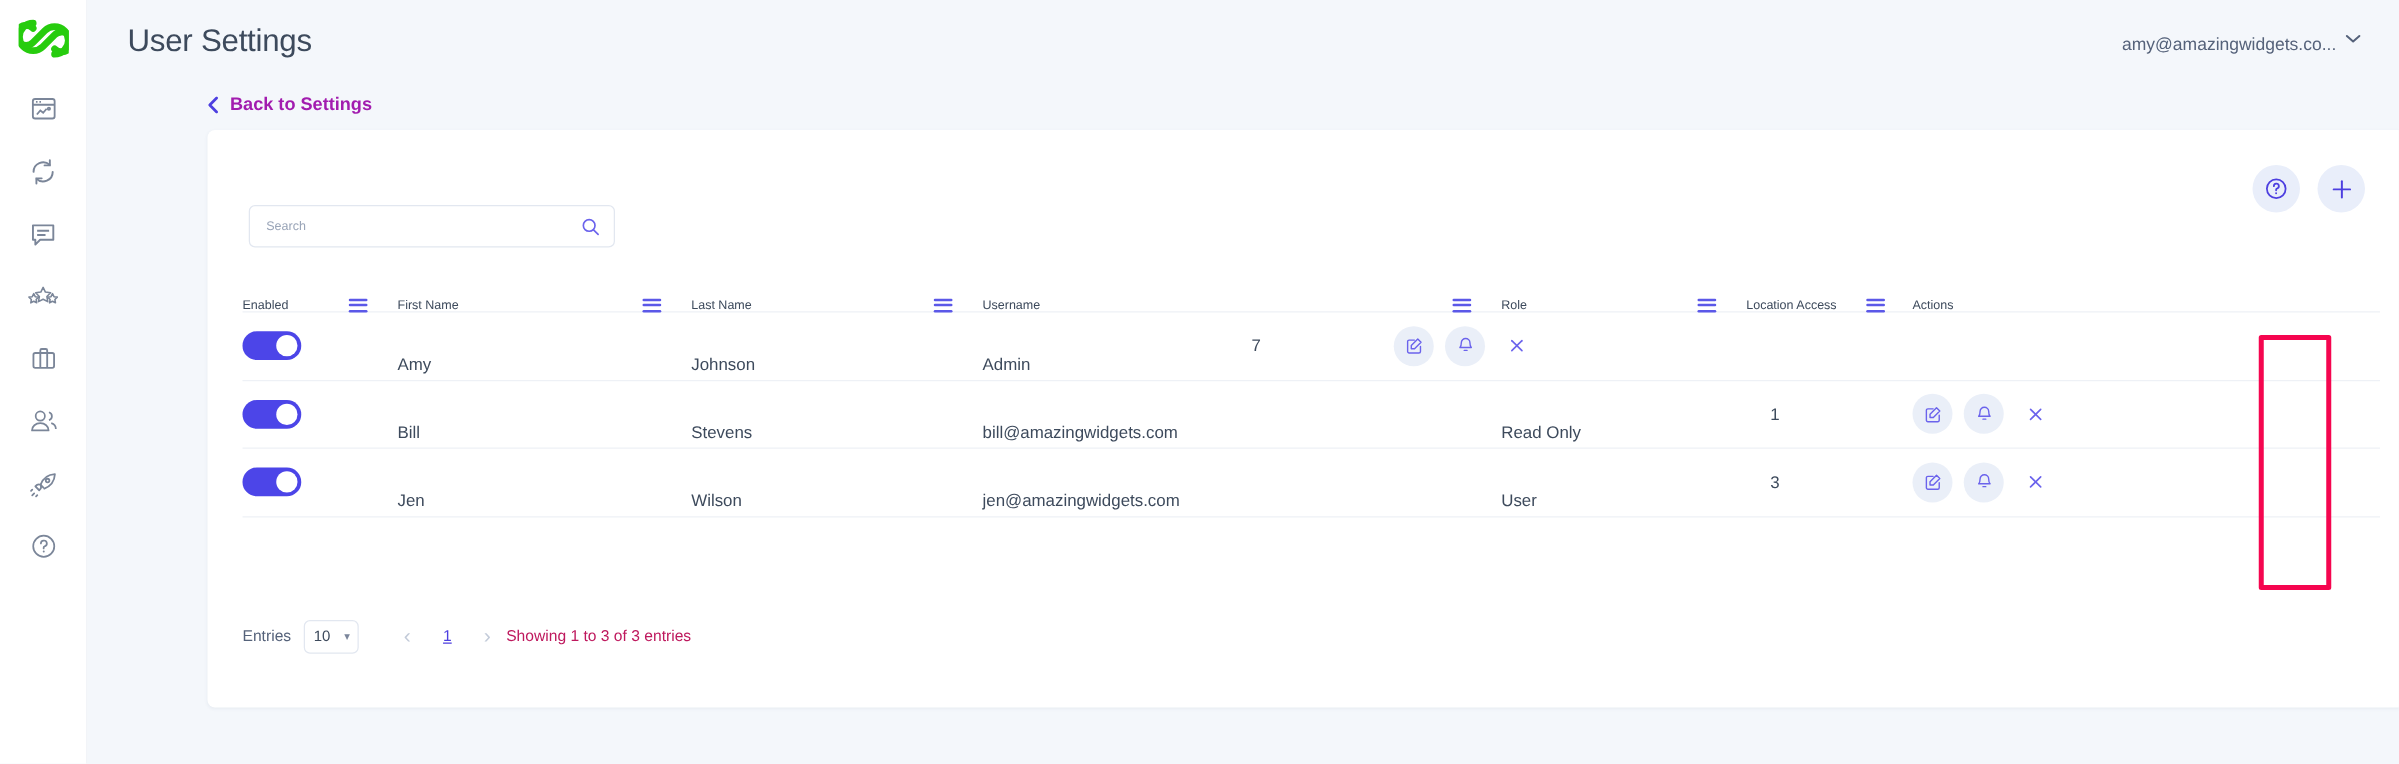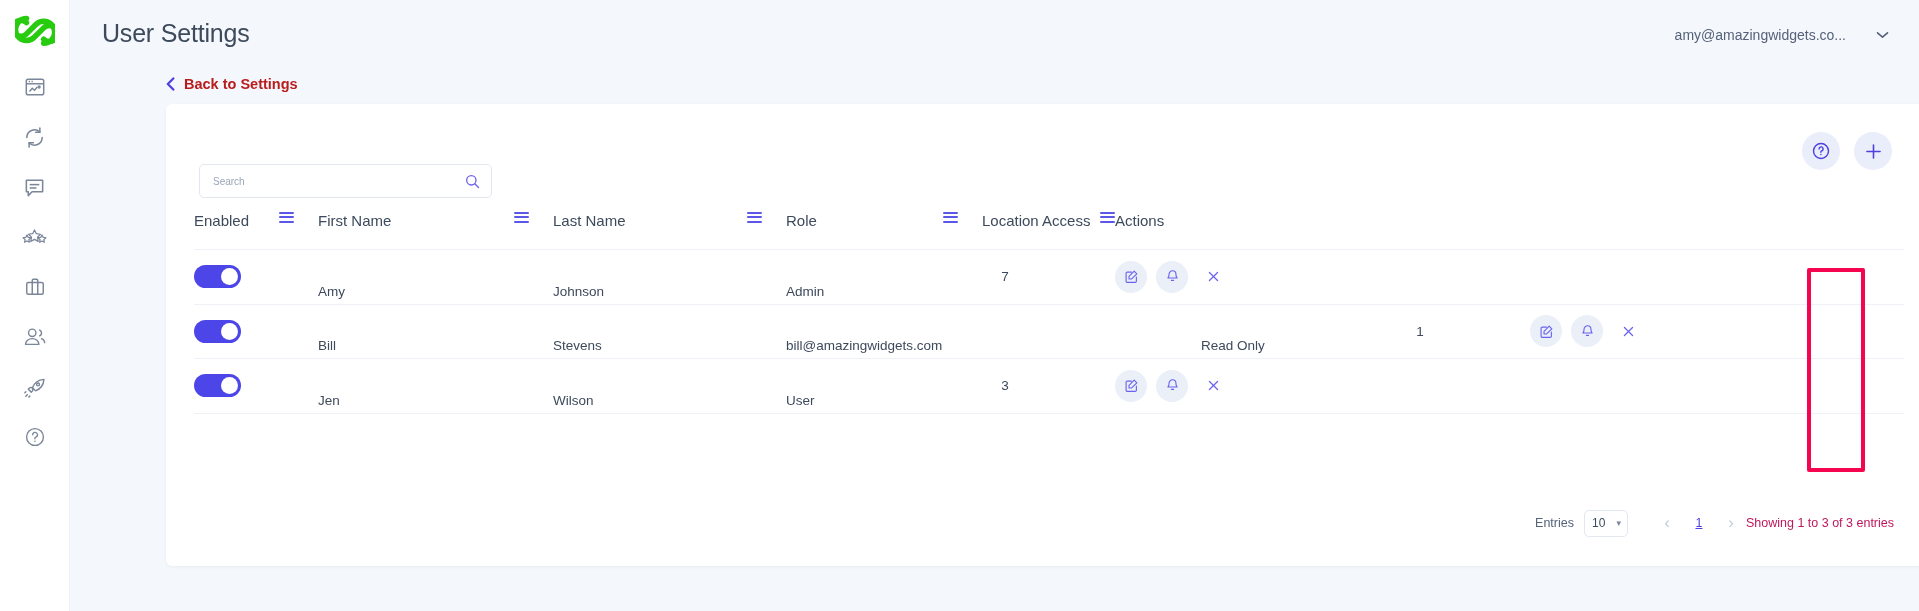--- a/index.html
+++ b/index.html
@@ -71,41 +71,41 @@
   }
   .page-title {
     font-size: 25px;
     color: #3d4a5c;
     font-weight: 400;
     letter-spacing: -0.2px;
     line-height: 30px;
   }
   .account {
     display: flex;
-    align-items: center;
-    gap: 30px;
+    align-items: flex-start;
+    gap: 7px;
     margin-top: 9px;
     cursor: pointer;
   }
   .account-email {
     font-size: 14px;
     color: #55627a;
   }
 
   .back-link {
     position: absolute;
     left: 96px;
     top: 76px;
     display: flex;
     align-items: center;
     gap: 9px;
     cursor: pointer;
   }
   .back-text {
-    color: #b91c1c;
+    color: #a21caf;
     font-size: 14.5px;
     font-weight: bold;
   }
 
   
   .card {
     position: absolute;
     left: 96px;
     top: 104px;
     width: 1766px;
@@ -164,24 +164,24 @@
     top: 108px;
     width: 1710px;
   }
   .thead {
     display: flex;
     align-items: center;
     height: 38px;
     border-bottom: 1px solid #eef1f6;
   }
   .th {
-    font-size: 15px;
+    font-size: 10px;
     color: #3d4a5c;
     display: flex;
-    align-items: flex-start;
+    align-items: flex-end;
     height: 38px;
   }
   .th-label { white-space: nowrap; }
   .grip {
     margin-left: auto;
     margin-right: 0;
     display: flex;
     flex-direction: column;
     gap: 2.5px;
     cursor: col-resize;
@@ -254,25 +254,25 @@
     justify-content: center;
     cursor: pointer;
   }
   .act-btn.plain { background: transparent; }
 
   
   .tfoot {
     position: absolute;
     left: 28px;
     right: 28px;
-    top: 399px;
+    top: 385px;
     height: 40px;
     display: flex;
     align-items: center;
-    justify-content: flex-end;
+    justify-content: flex-start;
   }
   .foot-left {
     display: flex;
     align-items: center;
     gap: 14px;
   }
   .entries-label {
     font-size: 12.5px;
     color: #55627a;
   }
@@ -499,20 +499,28 @@
 
           <div class="th col-last">
             <span class="th-label">Last Name</span>
             <span class="grip">
                 <span></span>
                 <span></span>
                 <span></span>
               </span>
           </div>
 
+          <div class="th col-username">
+            <span class="th-label">Username</span>
+            <span class="grip">
+                <span></span>
+                <span></span>
+                <span></span>
+              </span>
+          </div>
 
           <div class="th col-role">
             <span class="th-label">Role</span>
             <span class="grip">
                 <span></span>
                 <span></span>
                 <span></span>
               </span>
           </div>
 
@@ -622,20 +630,23 @@
             <div class="toggle">
                 <div class="knob"></div>
               </div>
           </div>
           <div class="td col-first">
             <span class="cell-text">Jen</span>
           </div>
           <div class="td col-last">
             <span class="cell-text">Wilson</span>
           </div>
+          <div class="td col-username">
+            <span class="cell-text">jen@amazingwidgets.com</span>
+          </div>
           <div class="td col-role">
             <span class="cell-text">User</span>
           </div>
           <div class="td col-location">
             <span class="cell-loc">3</span>
           </div>
           <div class="td col-actions">
             <div class="actions">
               <div class="act-btn">
                 <svg width="15" height="15" viewBox="0 0 20 20" fill="none" stroke="#6b63ec" stroke-width="1.5" stroke-linecap="round" stroke-linejoin="round">

